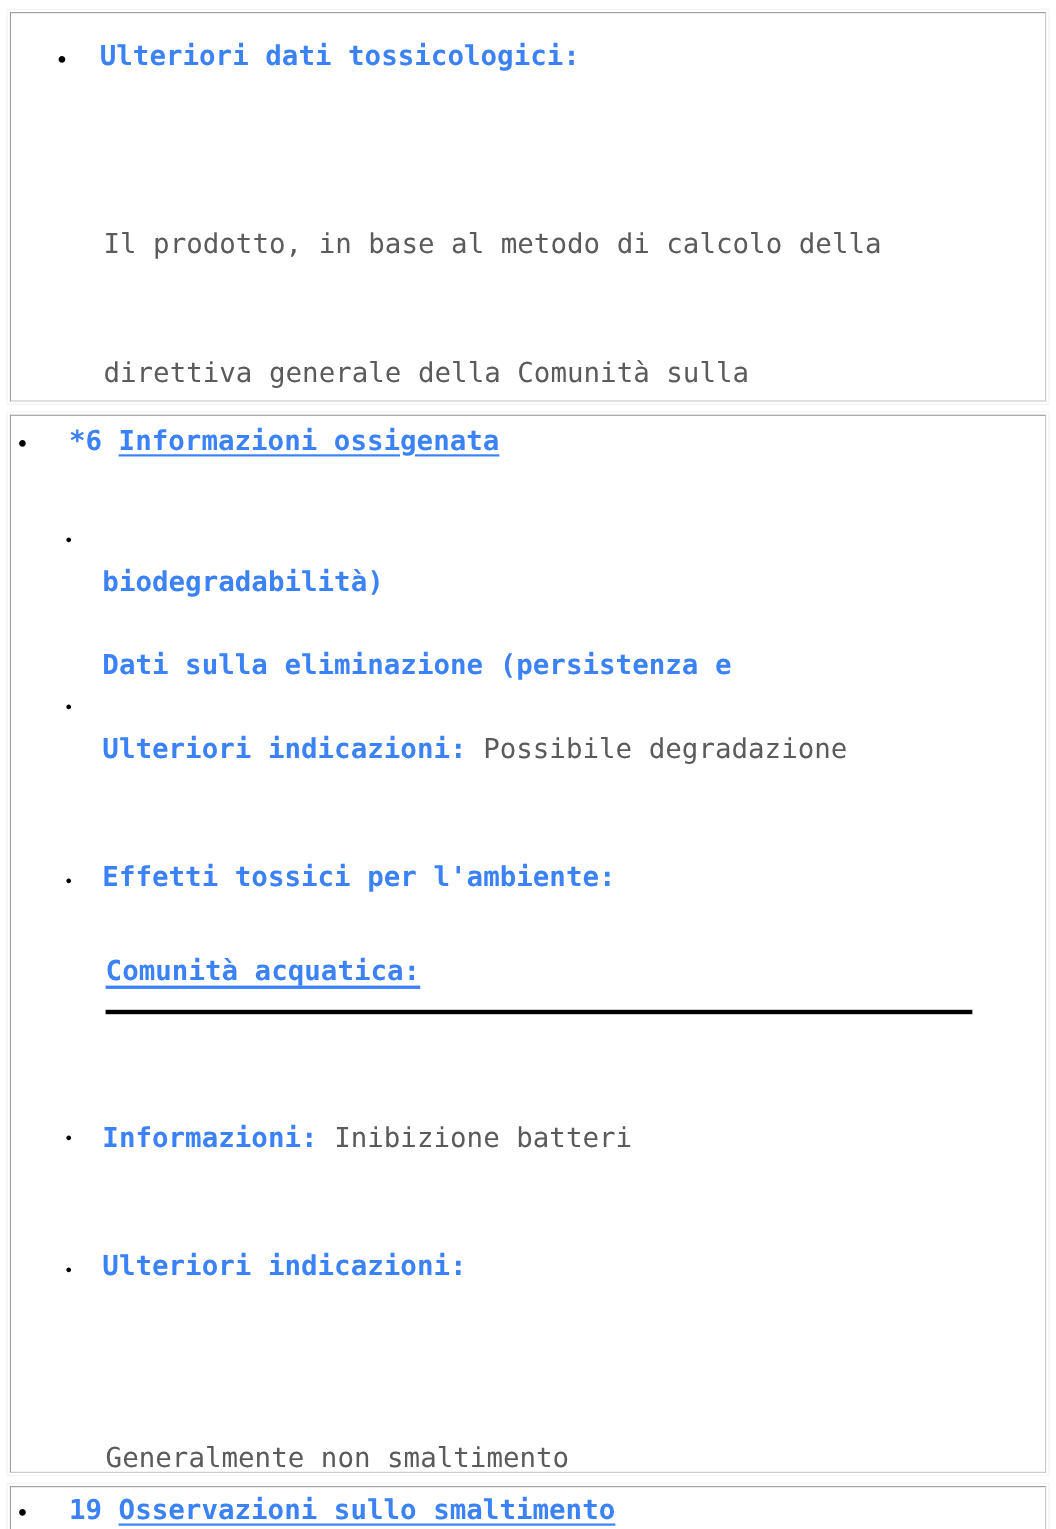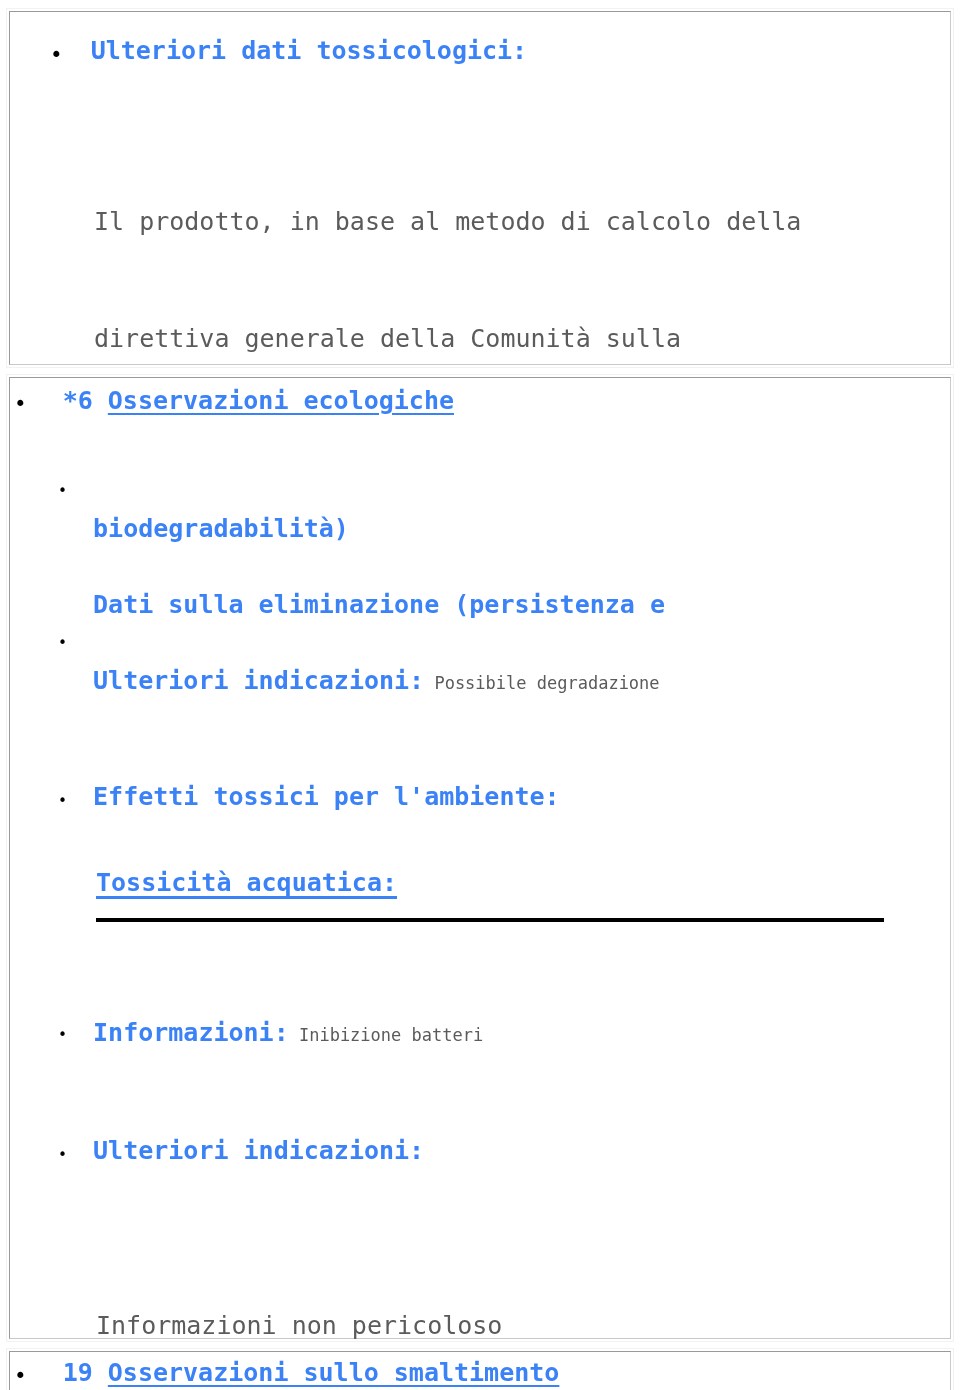--- a/index.html
+++ b/index.html
@@ -64,21 +64,21 @@
   .label-bold {
     font-weight: bold;
     color: #3b82f6;
     font-size: 25px;
     letter-spacing: 0px;
   }
   .label-bold.u { text-decoration: underline; text-underline-offset: 4px; }
 
   .body-text {
     color: #5b5b5b;
-    font-size: 17px;
+    font-size: 25px;
     line-height: 38px;
     white-space: pre;
   }
 
   .para {
     position: absolute;
     color: #5b5b5b;
     font-size: 25px;
     line-height: 39px;
     white-space: pre;
@@ -121,21 +121,21 @@
       </div>
 
     </div>
   </div>
 
   <div class="frame" id="frame-eco">
     <div class="inner">
 
       <div class="row" style="left:4px; top:8px;">
         <span class="bullet lg" style="margin-top:8px; margin-right:36px;">•</span>
-        <span class="label-bold">*6 </span><span class="label-bold u">Osservazioni ecologiche</span>
+        <span class="label-bold">*6 </span><span class="label-bold u">Informazioni ossigenata</span>
       </div>
 
       <div class="row" style="left:48px; top:94px;">
         <span class="bullet sm" style="margin-top:12px; margin-right:26px;">•</span>
         <span>
           <span class="label-bold" style="display:block; line-height:38px;">biodegradabilità)</span>
           <span class="label-bold" style="display:block; line-height:38px;">Dati sulla eliminazione (persistenza e</span>
         </span>
       </div>
 
@@ -145,38 +145,38 @@
           <span style="display:block; line-height:38px;"><span class="label-bold">Ulteriori indicazioni:</span><span class="body-text"> Possibile degradazione</span></span>
         </span>
       </div>
 
       <div class="row" style="left:48px; top:404px;">
         <span class="bullet sm" style="margin-top:12px; margin-right:26px;">•</span>
         <span class="label-bold">Effetti tossici per l'ambiente:</span>
       </div>
 
       <div class="row" style="left:86px; top:490px;">
-        <span class="label-bold sub-underline">Tossicità acquatica:</span>
+        <span class="label-bold sub-underline">Comunità acquatica:</span>
       </div>
 
       <div class="hr-rule" style="left:86px; top:540px; width:788px;"></div>
 
 
       <div class="row" style="left:48px; top:638px;">
         <span class="bullet sm" style="margin-top:12px; margin-right:26px;">•</span>
         <span><span class="label-bold">Informazioni:</span><span class="body-text"> Inibizione batteri</span></span>
       </div>
 
       <div class="row" style="left:48px; top:758px;">
         <span class="bullet sm" style="margin-top:12px; margin-right:26px;">•</span>
         <span class="label-bold">Ulteriori indicazioni:</span>
       </div>
 
       <div class="para" style="left:86px; top:848px; line-height:40px;">
-        <div>Informazioni non pericoloso</div>
+        <div>Generalmente non smaltimento</div>
         
         
         
       </div>
 
     </div>
   </div>
 
   <div class="frame" id="frame-smalt">
     <div class="inner">

